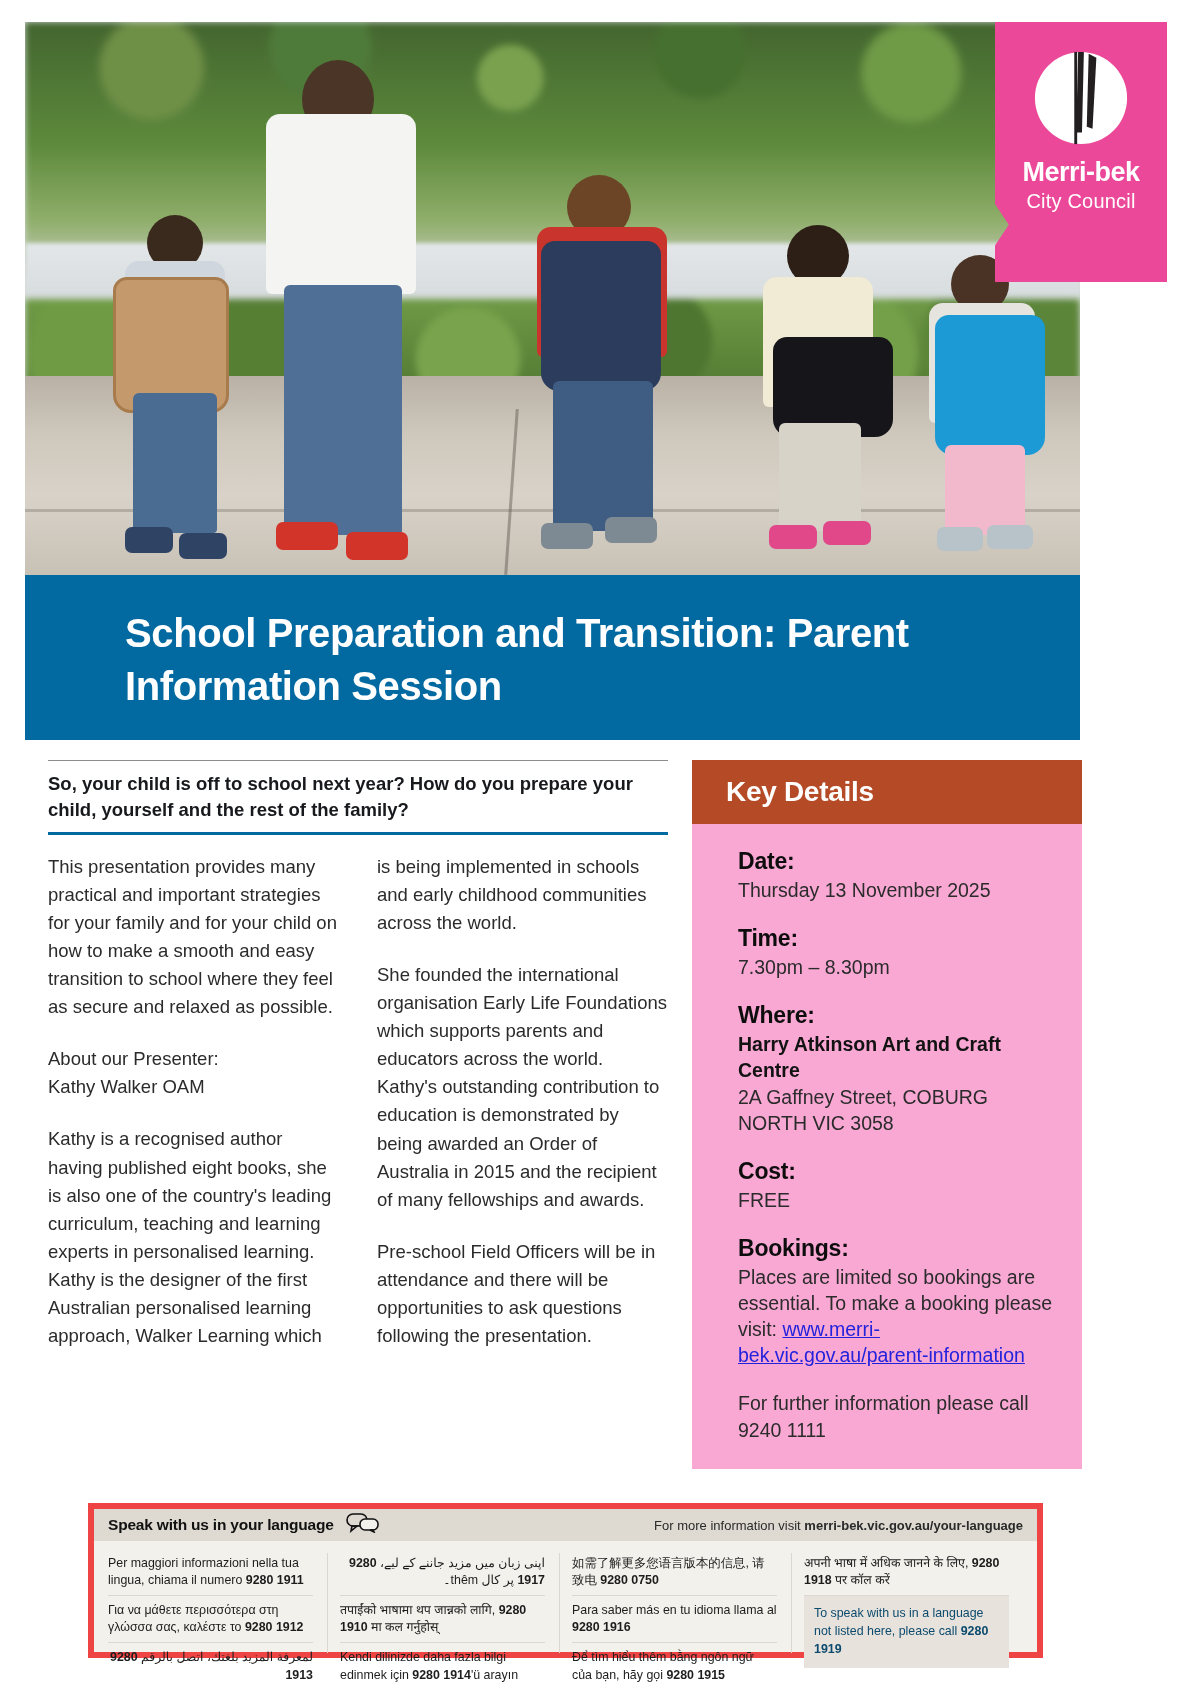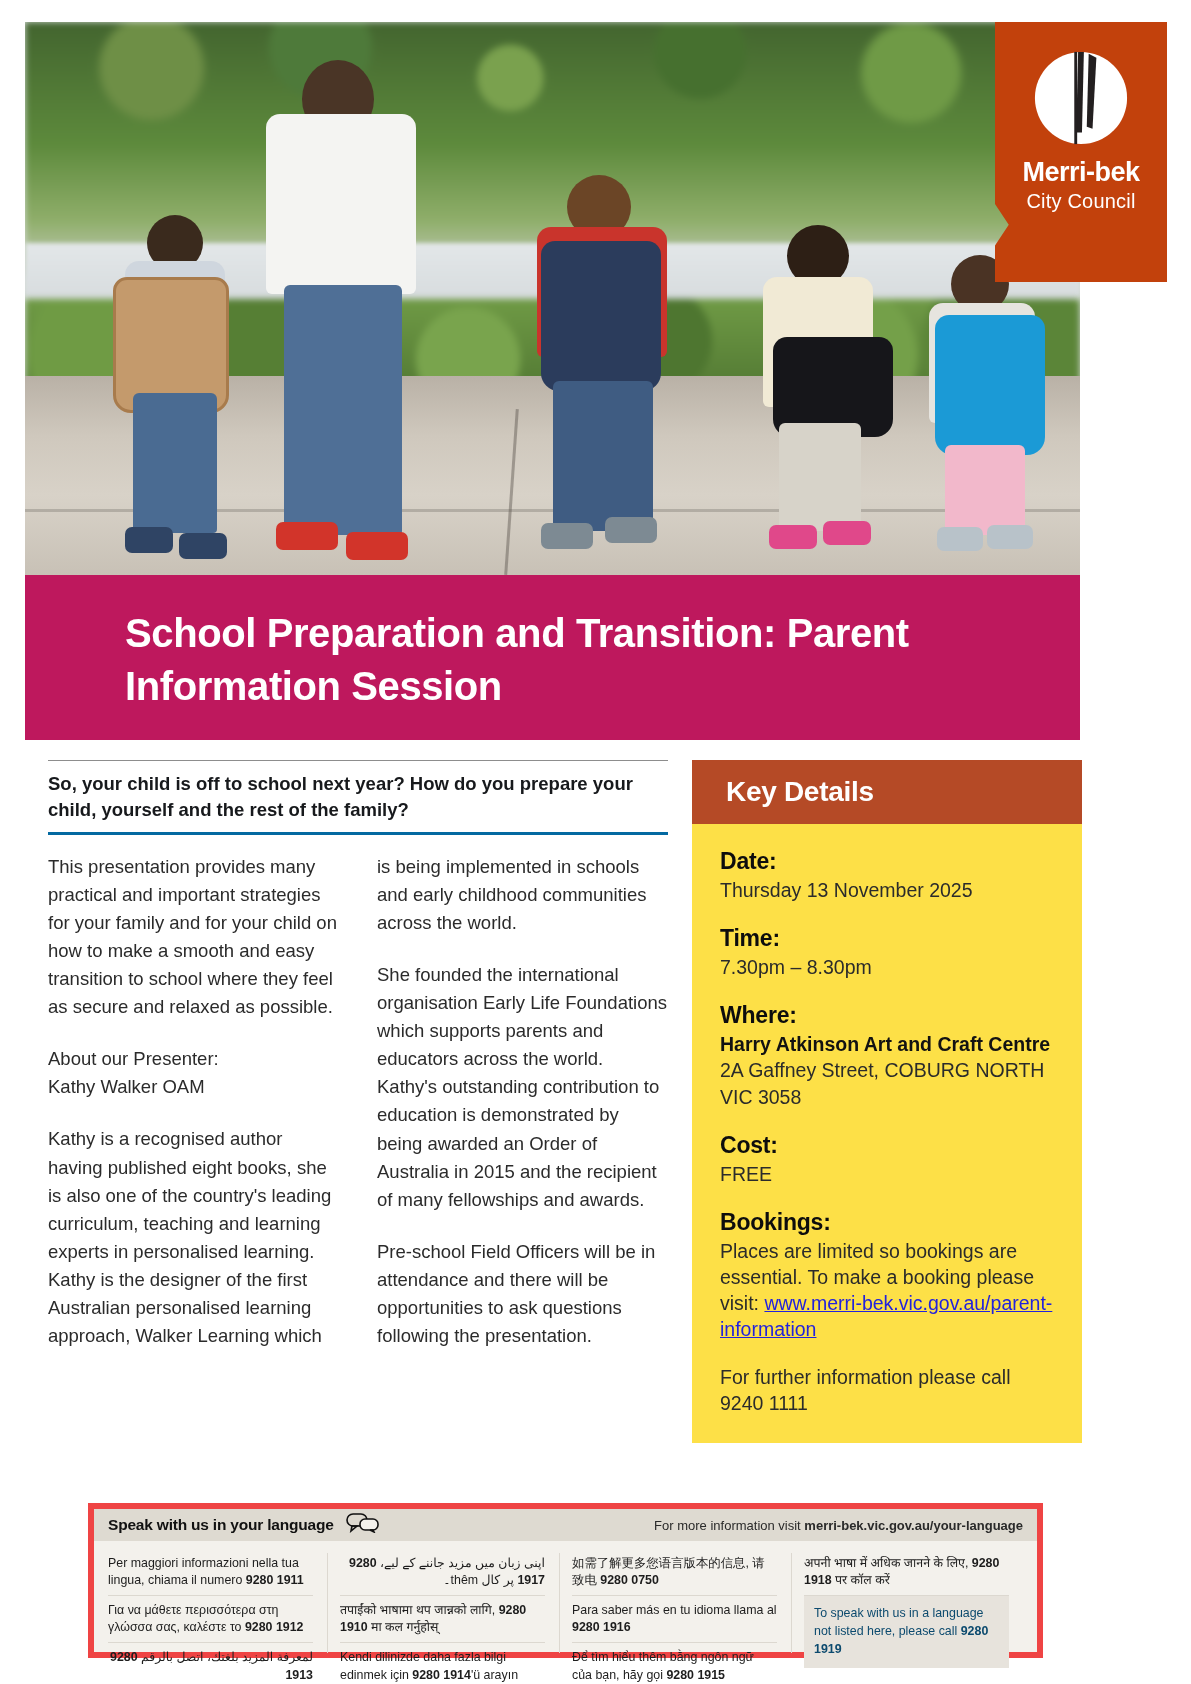--- a/index.html
+++ b/index.html
@@ -62,37 +62,37 @@
   .fig{position:absolute;bottom:0;}
   .fig .head{position:absolute;border-radius:50%;}
   .fig .body{position:absolute;border-radius:14px 14px 6px 6px;}
   .fig .legs{position:absolute;border-radius:6px 6px 4px 4px;}
   .fig .pack{position:absolute;border-radius:14px 14px 18px 18px;}
   .fig .shoe{position:absolute;border-radius:7px;}
 
   
   .logo-panel{
     position:absolute;right:24px;top:22px;width:172px;height:260px;
-    background:#c2410c;
+    background:#ec4899;
     clip-path:polygon(0 0,100% 0,100% 100%,0 100%, 0 86%, 8% 78%, 0 70%);
   }
   .logo-mark{position:absolute;left:50%;top:28px;transform:translateX(-50%);width:96px;height:96px;}
   .logo-name{
     position:absolute;left:0;right:0;top:135px;text-align:center;
     color:#fff;font-weight:bold;font-size:27px;letter-spacing:-.5px;
   }
   .logo-sub{
     position:absolute;left:0;right:0;top:168px;text-align:center;
     color:#fff;font-size:20px;letter-spacing:.2px;
   }
 
   
   .banner{
     position:absolute;left:25px;top:575px;width:1055px;height:165px;
-    background:#be185d;
+    background:#0369a1;
   }
   .banner h1{
     margin:0;position:absolute;left:100px;top:32px;right:40px;
     color:#ffffff;font-size:40px;line-height:1.32;font-weight:bold;
     letter-spacing:-.4px;
   }
 
   
   .article{position:absolute;left:48px;top:760px;width:620px;}
   .lead-wrap{
@@ -115,21 +115,21 @@
   
   .key{
     position:absolute;left:692px;top:760px;width:390px;
   }
   .key-head{
     background:#b54a26;color:#fff;height:64px;
     display:flex;align-items:center;padding-left:34px;
     font-size:28px;font-weight:bold;letter-spacing:-.3px;
   }
   .key-body{
-    background:#fde047;padding:24px 26px 26px 28px;min-height:566px;
+    background:#f9a8d4;padding:24px 26px 26px 46px;min-height:566px;
     box-sizing:border-box;
   }
   .k-label{font-size:23px;font-weight:bold;color:#0d0d0d;margin:0 0 2px 0;letter-spacing:-.2px;}
   .k-val{font-size:19.5px;color:#2b2b2b;margin:0 0 22px 0;line-height:1.34;}
   .k-val.strong{font-weight:bold;color:#121212;margin-bottom:0;}
   .k-val.sub{margin-top:0;}
   .k-link{color:#2222dd;text-decoration:underline;word-break:break-word;text-align:right;}
   .k-val.last{margin-bottom:0;}
 
   

